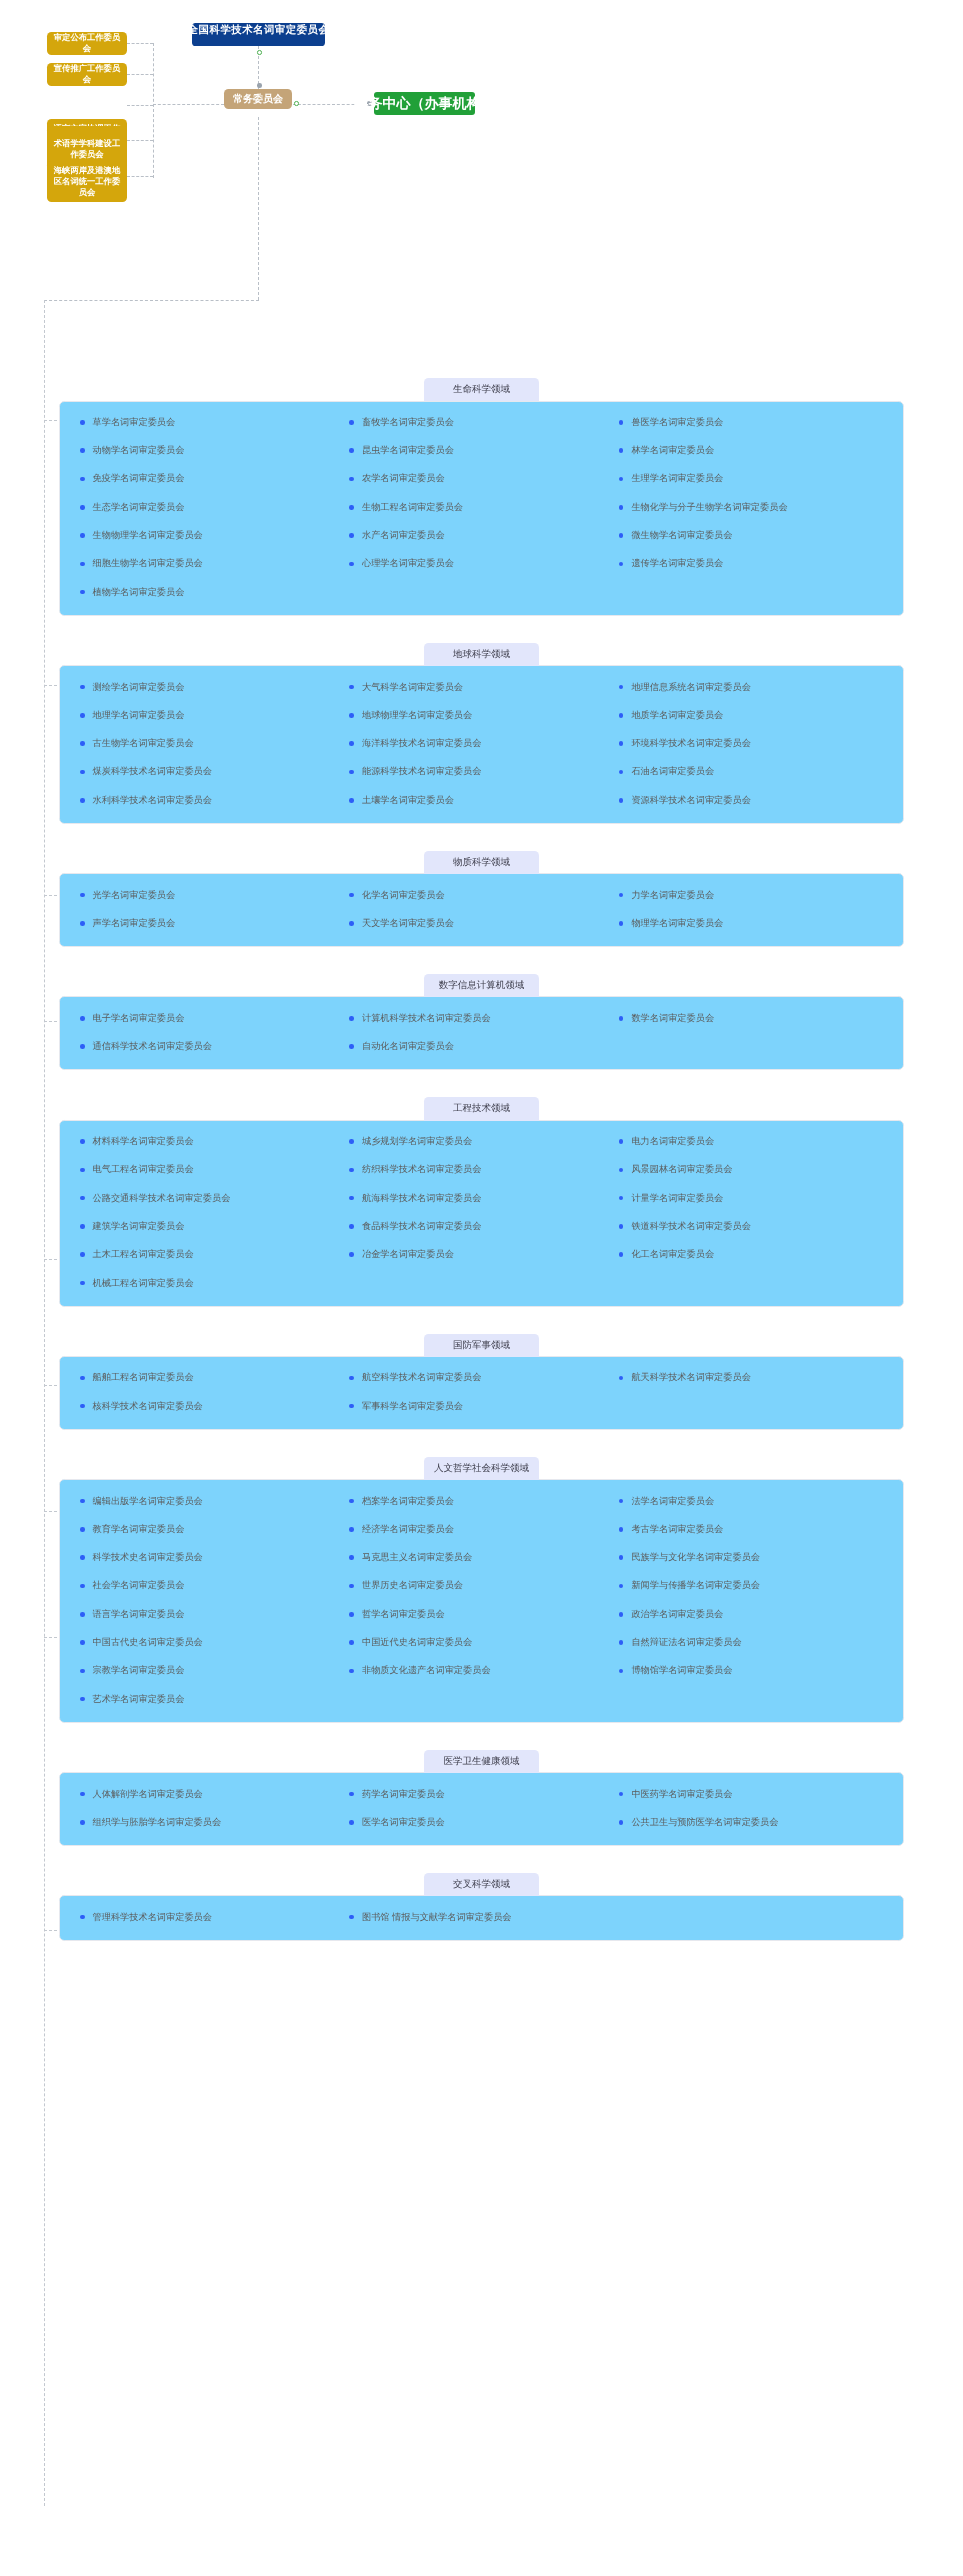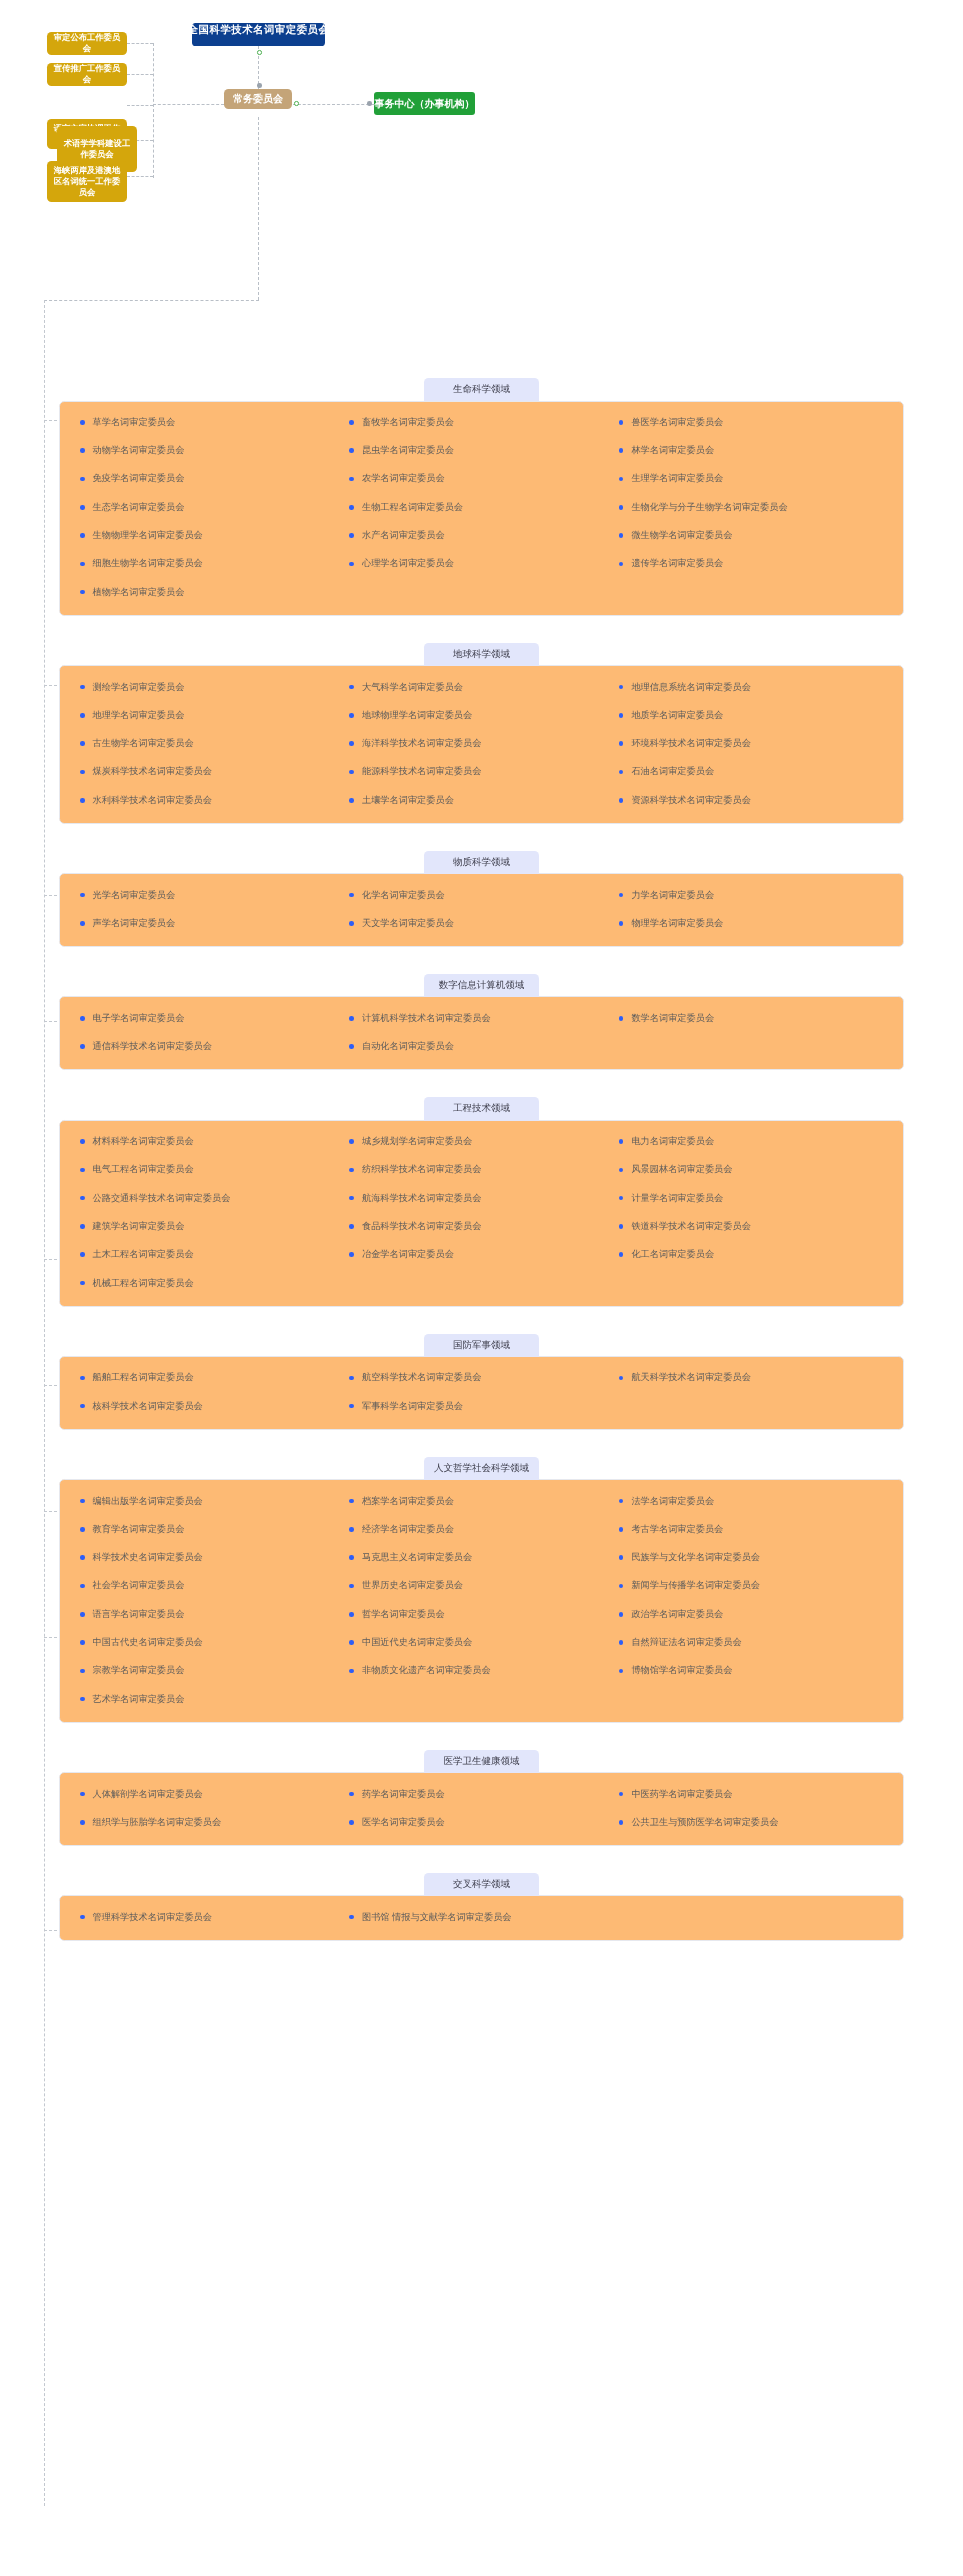--- a/index.html
+++ b/index.html
@@ -40,21 +40,21 @@
     display: flex; align-items: center; justify-content: center;
     white-space: nowrap;
   }
   .office-box {
     position: absolute;
     left: 374px; top: 92px;
     width: 101px; height: 23.4px;
     background: #21a038;
     border-radius: 3px;
     color: #fff;
-    font-size: 10px;
+    font-size: 14px;
     font-weight: bold;
     display: flex; align-items: center; justify-content: center;
     white-space: nowrap;
   }
 
   .wc-box {
     position: absolute;
     left: 47px;
     width: 80px;
     background: #d4a60c;
@@ -63,21 +63,21 @@
     font-size: 8.3px;
     font-weight: bold;
     display: flex; align-items: center; justify-content: center;
     text-align: center;
     line-height: 1.35;
     padding: 2.7px 3.6px;
   }
   .wc-1 { top: 32px; height: 22.5px; }
   .wc-2 { top: 63px; height: 22.5px; }
   .wc-3 { top: 91px; height: 30px; margin-top: 28px; }
-  .wc-4 { top: 126px; height: 46px; margin-left: 10px; }
+  .wc-4 { top: 126px; height: 46px; }
   .wc-5 { top: 161px; height: 41px; align-items: center; }
 
   
   .dash-v { position: absolute; border-left: 0.9px dashed #b9bfc7; }
   .dash-h { position: absolute; border-top: 0.9px dashed #b9bfc7; }
 
   .node-dot {
     position: absolute;
     width: 4.5px; height: 4.5px;
     border-radius: 50%;
@@ -107,21 +107,21 @@
     border-radius: 4.5px 4.5px 0 0;
     display: flex; align-items: center; justify-content: center;
     font-size: 9.5px;
     color: #3c3c4a;
     position: relative;
     z-index: 2;
   }
   .section-body {
     border: 0.9px solid #e6e8ee;
     border-radius: 5.4px;
-    background: #fdba74;
+    background: #7dd3fc;
     padding: 14.4px 20px 16px 20px;
     margin-top: -0.9px;
   }
   .grid {
     display: grid;
     grid-template-columns: repeat(3, 1fr);
     row-gap: 15.3px;
     column-gap: 5.4px;
   }
   .item {

